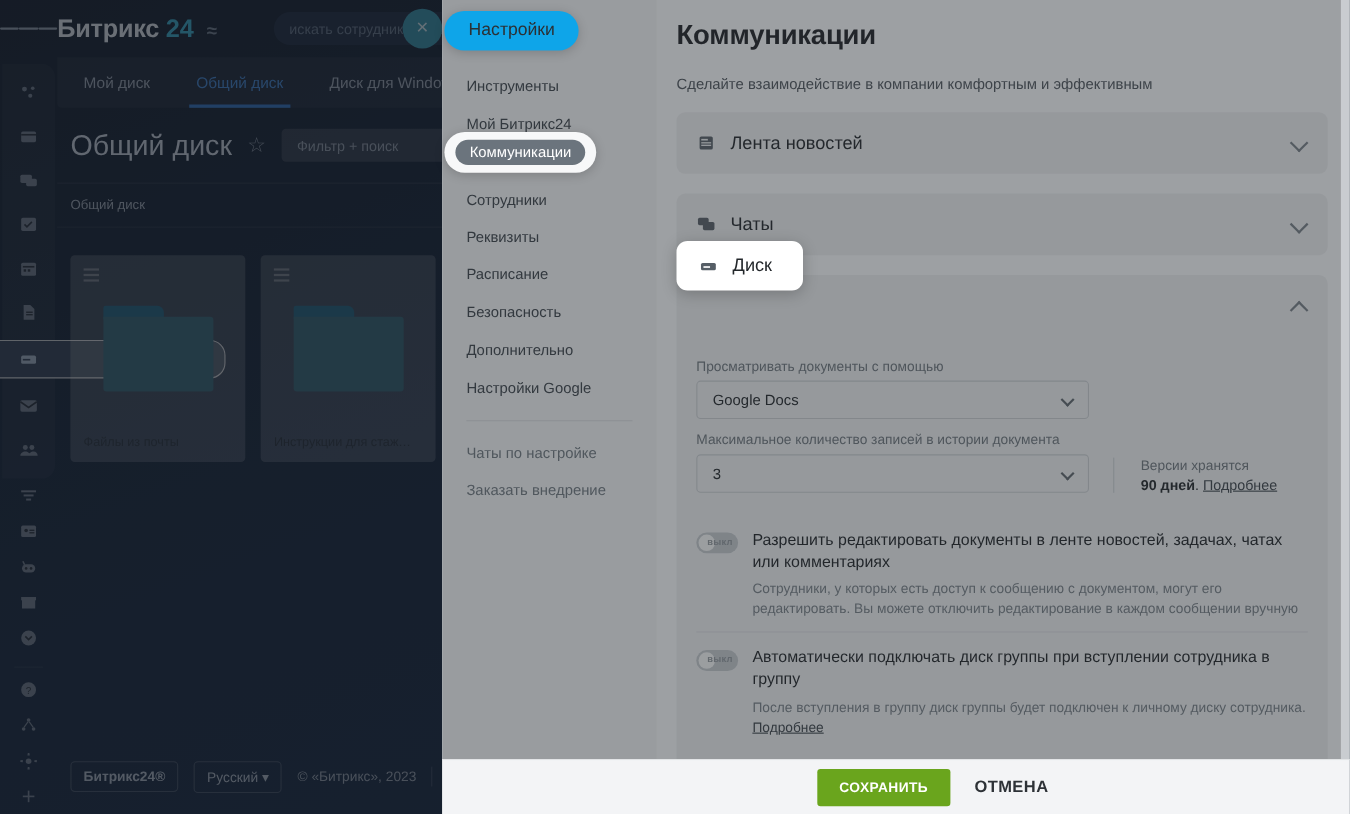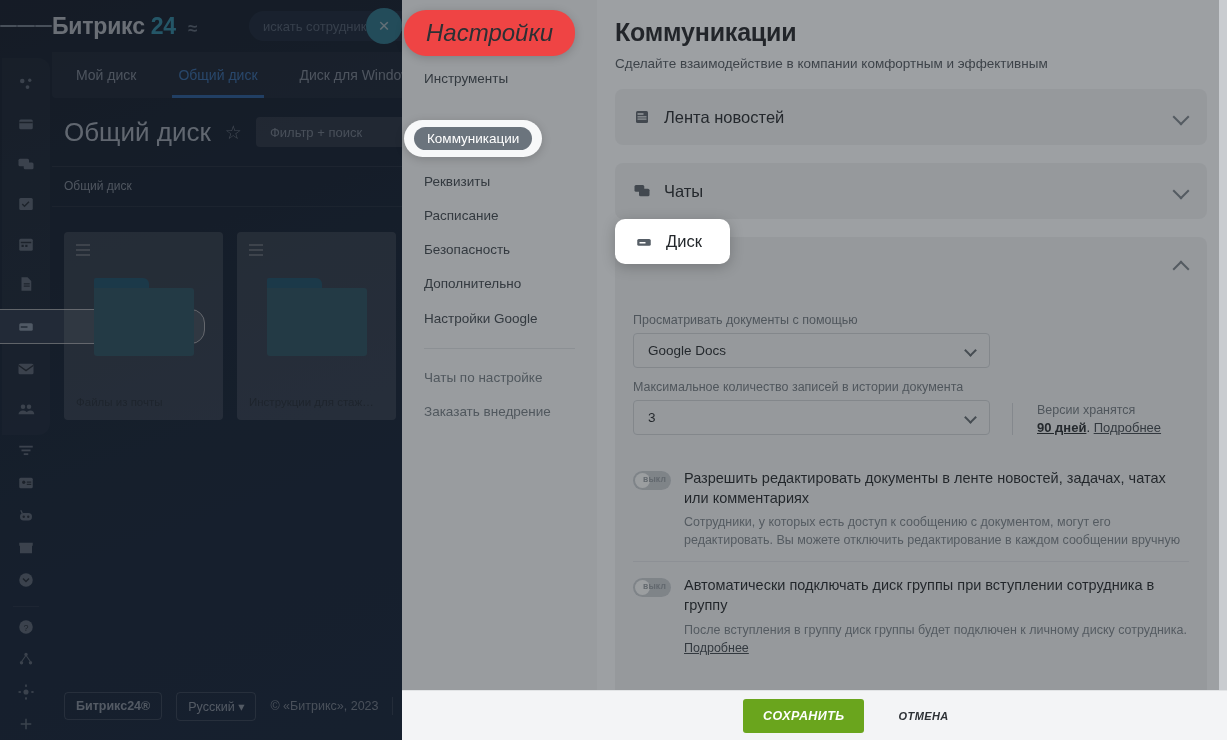--- a/index.html
+++ b/index.html
@@ -155,22 +155,22 @@
   .panel-dim {
     position: absolute; inset: 0; background: rgba(38,42,48,0.42); z-index: 9; pointer-events:none;
   }
 
   .panel-left {
     position: absolute; left: 0; top: 0; width: 195px; height: 740px;
     background: #eceef0;
   }
   .nav-title {
     position: absolute; left: 6px; top: 10px; z-index: 12;
-    background: #ef4444; border-radius: 22px; padding: 9px 22px;
-    font-size: 24px; color: #2c3034; box-shadow: 0 2px 10px rgba(0,0,0,0.18); font-style: italic;
+    background: #0ea5e9; border-radius: 22px; padding: 9px 22px;
+    font-size: 16px; color: #2c3034; box-shadow: 0 2px 10px rgba(0,0,0,0.18);
   }
   .nav-list { position: absolute; left: 0; top: 62px; width: 195px; }
   .nav-item {
     padding: 8px 22px; font-size: 13.5px; color: #3d444b; line-height: 1.35;
   }
   .nav-item.muted { color: #6f787f; }
   .nav-sep { height: 1px; background: #d6d9dc; margin: 12px 22px; }
 
   .nav-active-wrap {
     position: absolute; left: 6px; top: 118px; z-index: 12;
@@ -181,21 +181,21 @@
     background: #6b747d; color: #ffffff; border-radius: 13px;
     padding: 4px 13px; font-size: 13.5px; display: inline-block;
   }
 
   
   .panel-right {
     position: absolute; left: 195px; top: 0; width: 630px; height: 740px;
     background: #f3f4f6; padding: 18px 20px 0 18px; overflow: hidden;
   }
   .ct-title { font-size: 25px; color: #1f2226; font-weight: bold; letter-spacing: -0.2px;}
-  .ct-sub { font-size: 13.5px; color: #4e555c; margin-top: 9px; }
+  .ct-sub { font-size: 13.5px; color: #4e555c; margin-top: 22px; }
 
   .acc {
     margin-top: 18px; background: #e7e9eb; border-radius: 8px; position: relative;
   }
   .acc-head {
     height: 56px; display: flex; align-items: center; padding: 0 18px; gap: 13px;
   }
   .acc-ico { width: 18px; height: 18px; color: #565e66; display:flex; align-items:center;}
   .acc-ico svg { width: 18px; height: 18px; fill: currentColor; }
   .acc-label { font-size: 16.5px; color: #23272b; }
@@ -225,21 +225,21 @@
     font-size: 13.5px; color: #24282c; position: relative;
   }
   .sel .caret {
     position: absolute; right: 14px; top: 12px; width: 9px; height: 9px;
     border-right: 2px solid #5d656c; border-bottom: 2px solid #5d656c; transform: rotate(45deg);
   }
   .row-flex { display: flex; align-items: flex-end; gap: 0; }
   .ver-note { margin-left: 22px; padding-left: 24px; border-left: 1px solid #c8ccd0; }
   .ver-note .l1 { font-size: 12.5px; color: #6d757c; }
   .ver-note .l2 { font-size: 13px; color: #24282c; margin-top: 3px; }
-  .ver-note .l2 b { font-weight: bold; text-decoration: underline; }
+  .ver-note .l2 b { font-weight: bold; }
   .lnk { color: #3d444b; text-decoration: underline; }
 
   .tog-row { display: flex; gap: 13px; padding: 14px 0 12px; border-top: 1px solid #d7dade; }
   .tog-row.first { border-top: none; padding-top: 16px; }
   .sw {
     width: 38px; height: 19px; border-radius: 10px; background: #bfc4c9; flex: 0 0 auto;
     position: relative; margin-top: 2px; font-weight: bold;
   }
   .sw .knob {
     position: absolute; left: 2px; top: 2px; width: 15px; height: 15px;
@@ -262,28 +262,27 @@
     display: flex; gap: 13px;
     box-shadow: 0 4px 18px rgba(0,0,0,0.22);
   }
 
   
   .panel-actions {
     position: absolute; left: 402px; bottom: 0; width: 825px; height: 50px;
     background: #f3f4f6; z-index: 7;
     display: flex; align-items: center; gap: 22px; padding-left: 341px;
     border-top: 1px solid #e2e4e6;
-    font-style: italic;
   }
   .btn-save {
     background: #6aa51d; color: #ffffff; font-size: 12.5px; font-weight: bold;
     padding: 10px 20px; border-radius: 3px; letter-spacing: 0.4px;
   }
   .btn-cancel {
-    color: #2d3136; font-size: 11px; font-weight: bold; letter-spacing: 0.4px; margin-left: 12px;
+    color: #2d3136; font-size: 15px; font-weight: bold; letter-spacing: 0.4px;
   }
 
   
   .panel-scroll {
     position: absolute; right: 0; top: 0; width: 8px; height: 740px;
     background: #c9ccd0; z-index: 13;
   }
 </style>
 </head>
 <body>
@@ -516,20 +515,21 @@
     </div>
   </div>
 
   <div class="dim"></div>
 
   <div class="panel">
 
     <div class="panel-left">
       <div class="nav-list">
         <div class="nav-item">Инструменты</div>
+        <div class="nav-item">Мой Битрикс24</div>
         <div class="nav-item" style="visibility:hidden">Коммуникации</div>
         <div class="nav-item">Сотрудники</div>
         <div class="nav-item">Реквизиты</div>
         <div class="nav-item">Расписание</div>
         <div class="nav-item">Безопасность</div>
         <div class="nav-item">Дополнительно</div>
         <div class="nav-item">Настройки Google</div>
         <div class="nav-sep"></div>
         <div class="nav-item muted">Чаты по настройке</div>
         <div class="nav-item muted">Заказать внедрение</div>

